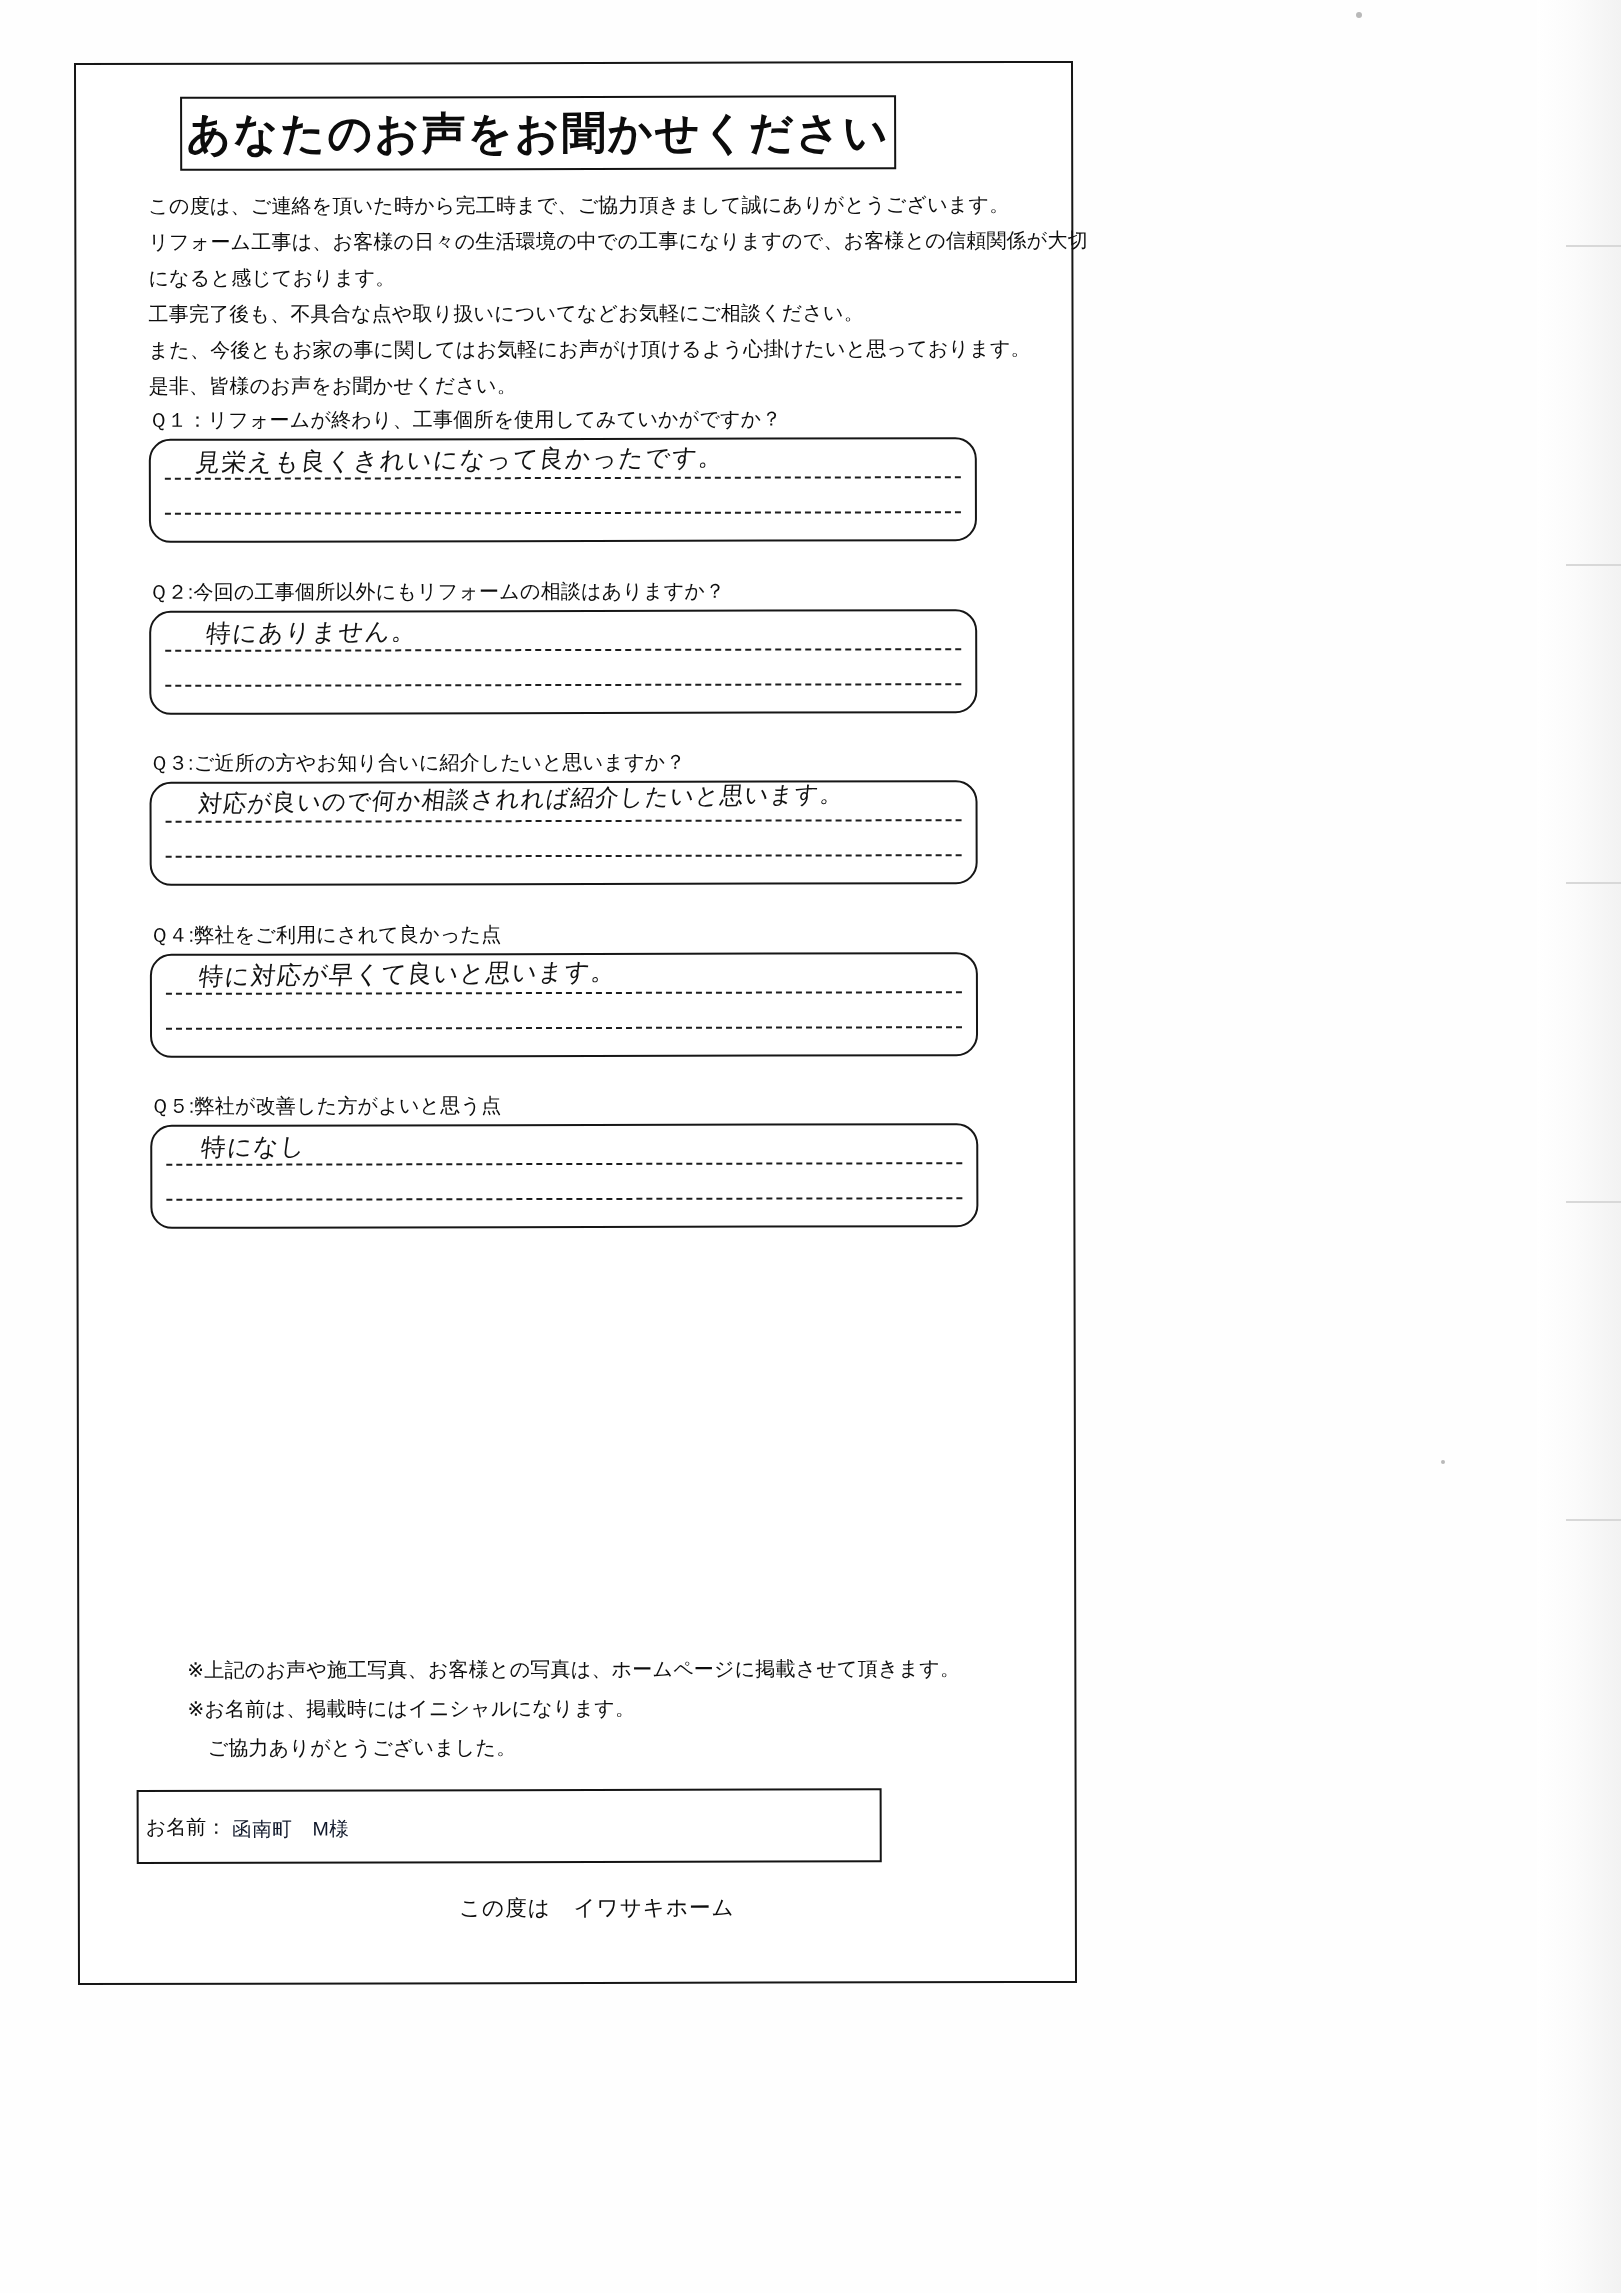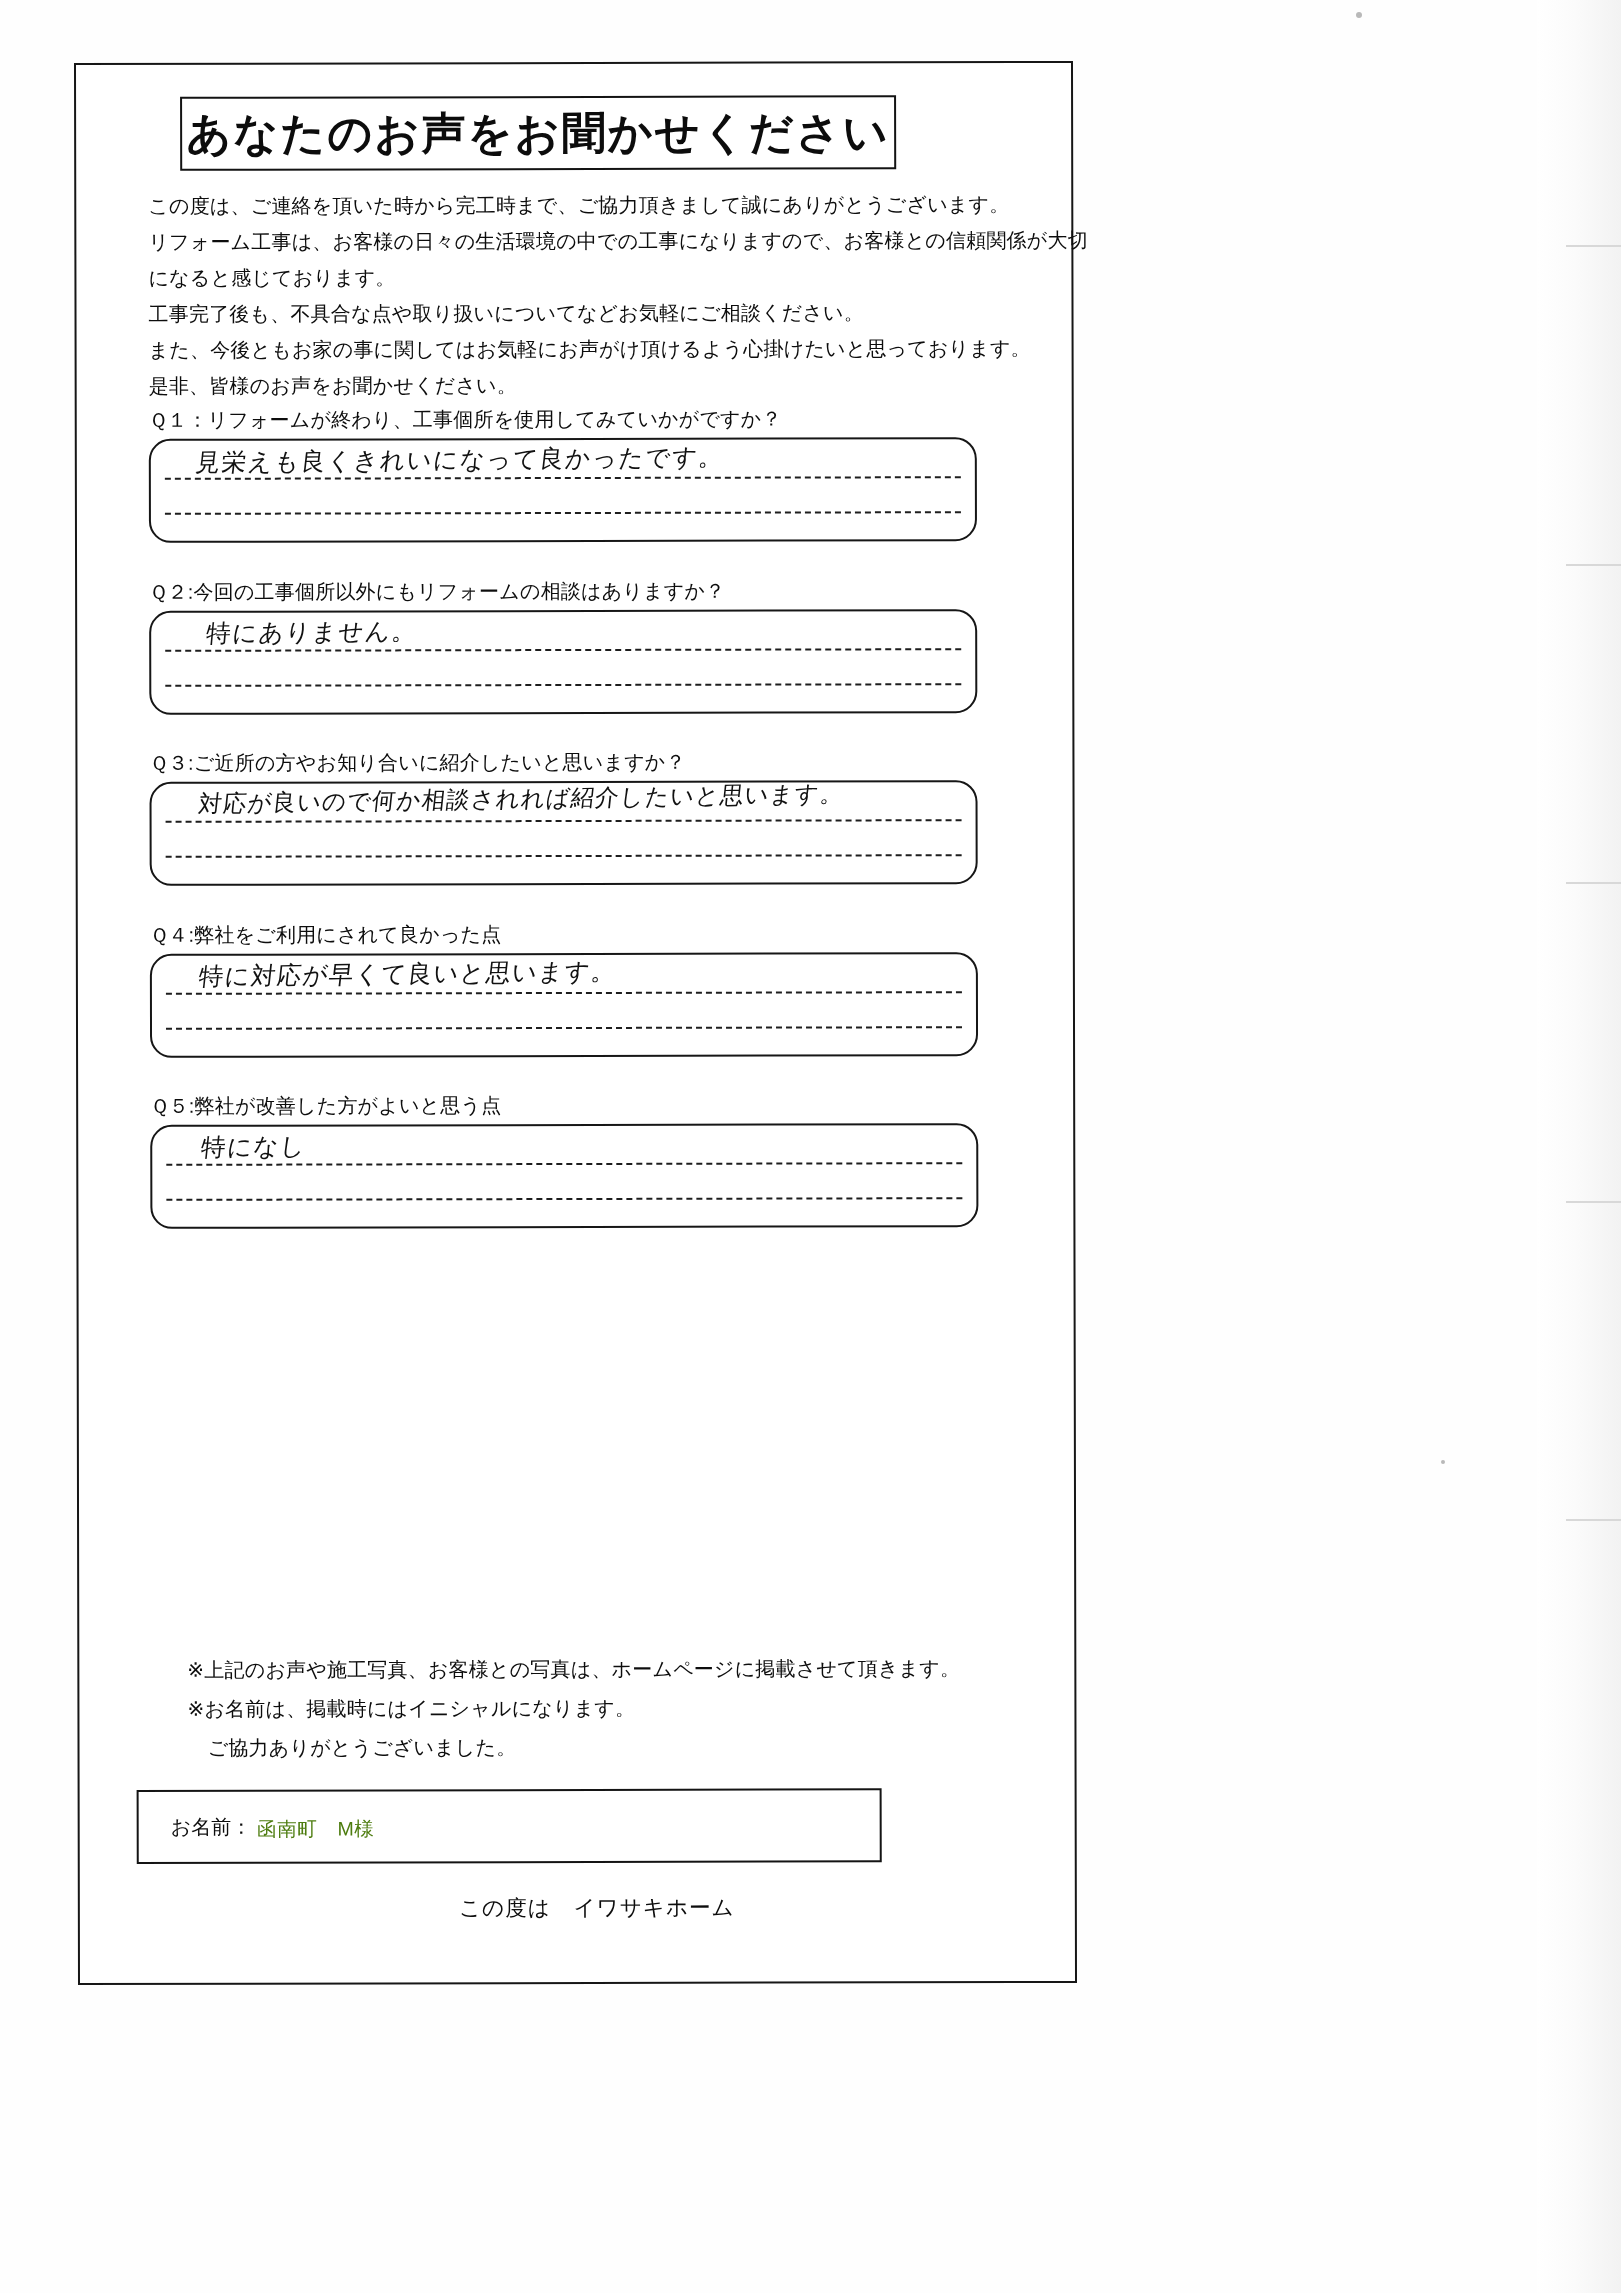--- a/index.html
+++ b/index.html
@@ -182,26 +182,26 @@
     height: 74px;
     border: 2.5px solid #141414;
     box-sizing: border-box;
     background: #fff;
     display: flex;
     align-items: center;
   }
   .name-label {
     font-size: 20px;
     color: #0d0d0d;
-    padding-left: 32px;
+    padding-left: 7px;
     white-space: nowrap;
   }
   .name-value {
     font-size: 19.6px;
-    color: #4d7c0f;
+    color: #0f172a;
     padding-left: 5.9px;
     padding-top: 5.9px;
     white-space: nowrap;
     letter-spacing: 0.5px;
   }
 
   
   .company {
     position: absolute;
     left: 0;

